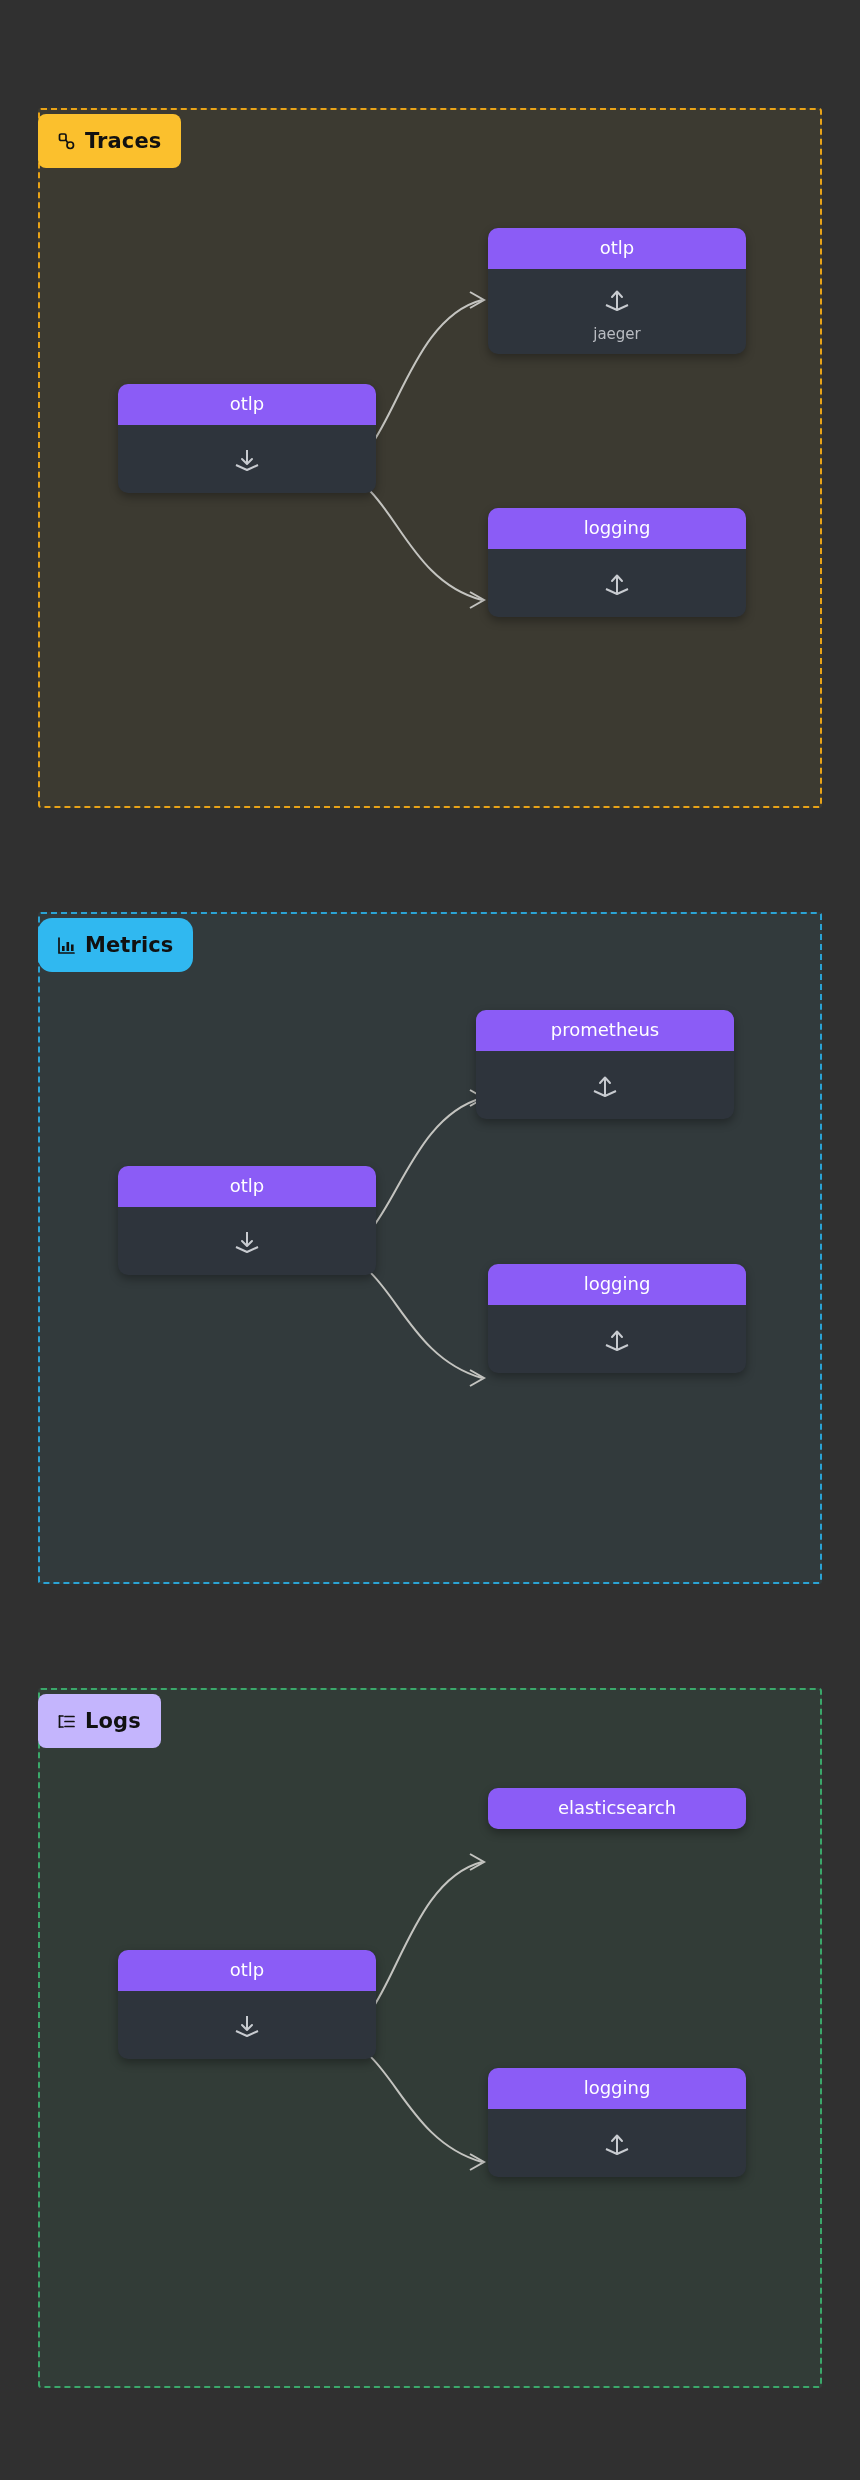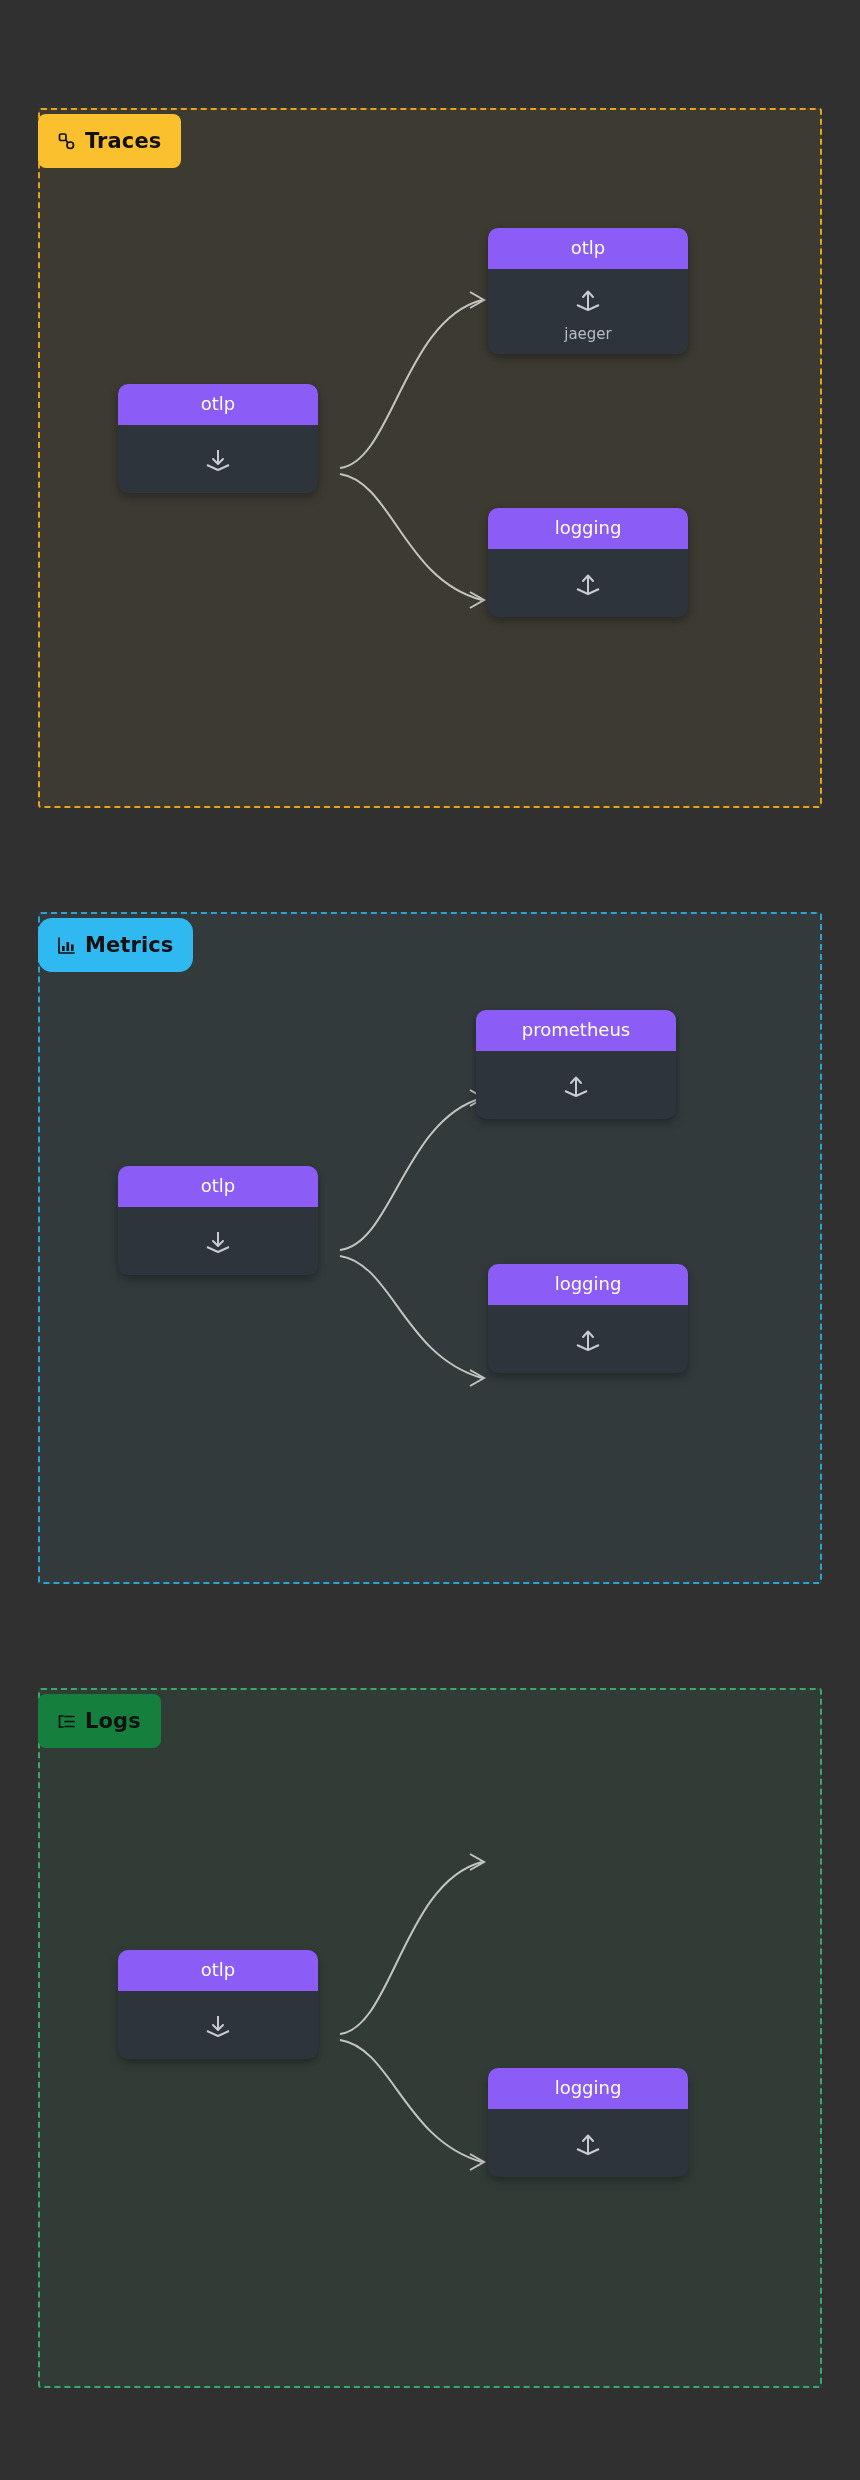--- a/index.html
+++ b/index.html
@@ -54,26 +54,26 @@
     color: #111111;
     z-index: 5;
     white-space: nowrap;
     letter-spacing: 0.1px;
   }
   .badge .badge-label { line-height: 1; }
   .badge svg { display: block; flex: 0 0 auto; }
 
   .badge.traces-badge  { left: 38px;  top: 114px;  background: #fbc02d; }
   .badge.metrics-badge { left: 38px;  top: 918px;  background: #30b8f0; border-radius: 14px; }
-  .badge.logs-badge    { left: 38px;  top: 1694px; background: #15803d; }
+  .badge.logs-badge    { left: 38px;  top: 1694px; background: #c4b5fd; }
 
   
   .node {
     position: absolute;
-    width: 200px;
+    width: 258px;
     border-radius: 10px;
     background: #2e343c;
     box-shadow: 0 4px 10px rgba(0,0,0,0.32);
     overflow: hidden;
     z-index: 4;
   }
   .node-header {
     background: #8b5cf6;
     color: #ffffff;
     font-size: 18px;
@@ -283,20 +283,21 @@
         <svg width="34" height="34" viewBox="0 0 34 34">
           <path d="M 17 7 L 17 20" stroke="#c8cbd0" stroke-width="2" fill="none"></path>
           <path d="M 12 16 L 17 21 L 22 16" stroke="#c8cbd0" stroke-width="2" fill="none" stroke-linejoin="round" stroke-linecap="round"></path>
           <path d="M 6 22 L 17 27 L 28 22" stroke="#c8cbd0" stroke-width="2" fill="none" stroke-linejoin="round"></path>
         </svg>
       </span>
     </div>
   </div>
 
   <div class="node l-exp1">
+    <div class="node-header">elasticsearch</div>
   </div>
 
   <div class="node l-exp2">
     <div class="node-header">logging</div>
     <div class="node-body">
       <span class="node-icon">
         <svg width="34" height="34" viewBox="0 0 34 34">
           <path d="M 17 26 L 17 9" stroke="#c8cbd0" stroke-width="2" fill="none"></path>
           <path d="M 12 14 L 17 8.5 L 22 14" stroke="#c8cbd0" stroke-width="2" fill="none" stroke-linejoin="round" stroke-linecap="round"></path>
           <path d="M 6 22 L 17 27 L 28 22" stroke="#c8cbd0" stroke-width="2" fill="none" stroke-linejoin="round"></path>

